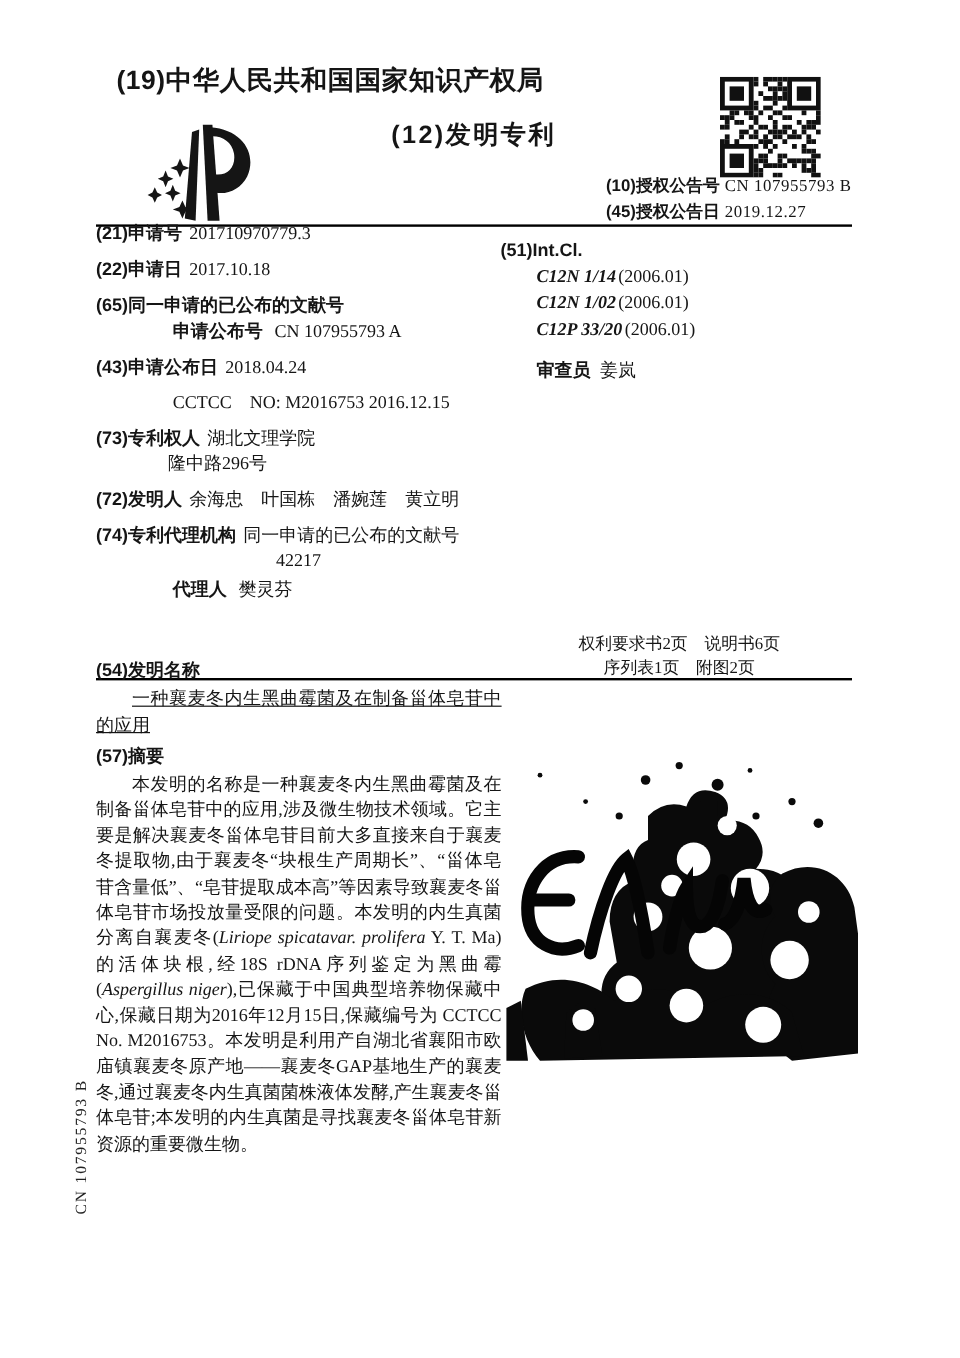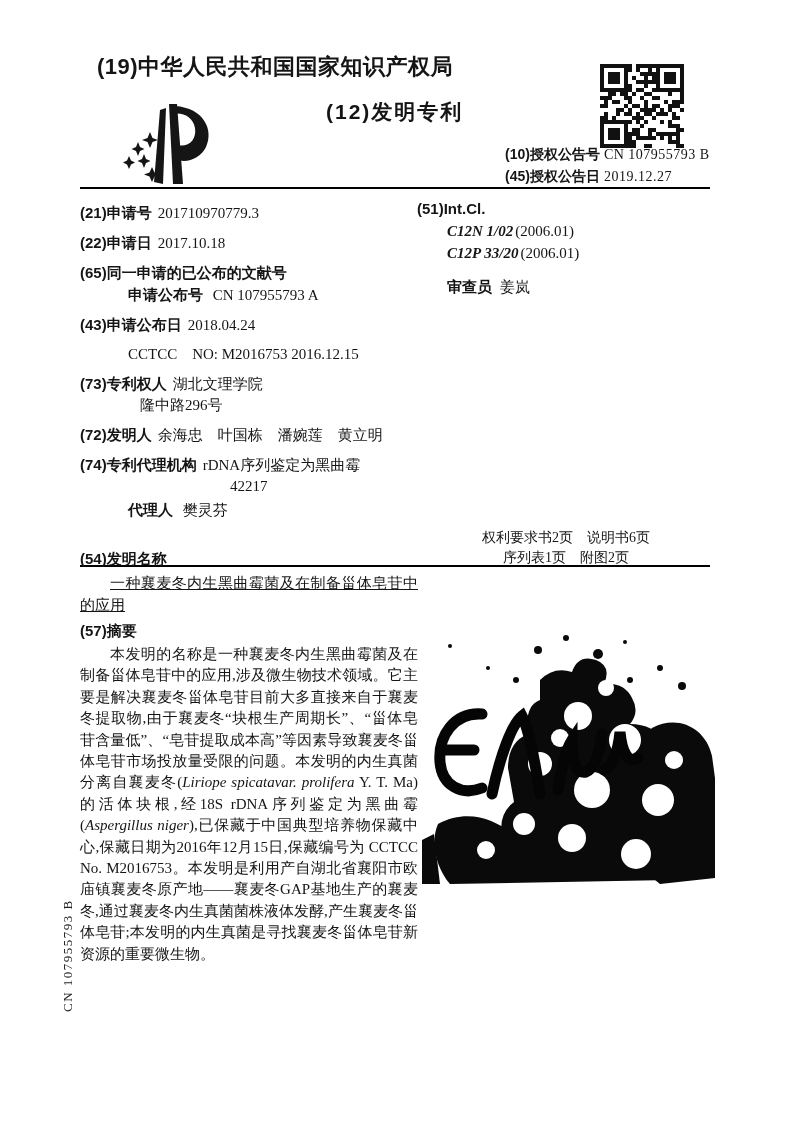--- a/index.html
+++ b/index.html
@@ -12,25 +12,25 @@
   .lbl{font-family:"Liberation Sans","DejaVu Sans",sans-serif;font-weight:700;}
   .val{font-family:"Liberation Serif","DejaVu Serif",serif;font-weight:400;}
   .office{left:97px;top:52px;font-size:22px;letter-spacing:.5px;}
   .doc-type{left:326px;top:98px;font-size:21px;letter-spacing:2px;}
   .grant-line{left:505px;font-size:14px;white-space:nowrap;}
   .grant-line .lbl{font-size:14px;}
   .grant-line .val{margin-left:4px;letter-spacing:.5px;}
   .rule{background:#000;height:2px;left:80px;width:630px;}
   .rule1{top:187px;}
   .rule2{top:565px;}
-  .col-left{left:80px;top:202px;width:332px;font-size:15px;line-height:21px;}
+  .col-left{left:80px;top:184px;width:332px;font-size:15px;line-height:21px;}
   .col-right{left:417px;top:198px;width:300px;font-size:15px;line-height:22px;}
   .bib{margin-bottom:8px;}
   .bib .lbl{margin-right:6px;}
-  .sub{margin-left:48px;}
+  .sub{margin-left:64px;}
   .sub2{margin-left:60px;}
   .agency-code{margin-left:150px;}
   .ipc-row{margin-left:30px;font-style:italic;white-space:nowrap;}
   .ipc-row .code{font-weight:700;}
   .ipc-row.light .code{font-weight:400;}
   .ipc-row .year{font-style:normal;margin-left:2px;}
   .examiner{margin-left:30px;margin-top:12px;}
   .examiner .lbl{margin-right:8px;}
   .pages{left:420px;top:528px;width:292px;text-align:center;font-size:14px;line-height:20px;}
   .sec54{left:80px;top:548px;width:338px;font-size:15px;line-height:22px;}
@@ -248,28 +248,29 @@
     <div class="sub"><span class="val">CCTCC　NO: M2016753 2016.12.15</span></div>
   </div>
   <div class="bib">
     <div><span class="lbl">(73)专利权人</span><span class="val">湖北文理学院</span></div>
     <div class="sub2"><span class="val">隆中路296号</span></div>
   </div>
   <div class="bib">
     <span class="lbl">(72)发明人</span><span class="val">余海忠　叶国栋　潘婉莲　黄立明</span>
   </div>
   <div class="bib">
-    <div><span class="lbl">(74)专利代理机构</span><span class="val">rDNA序列鉴定为黑曲霉</span></div>
+    <div><span class="lbl">(74)专利代理机构</span><span class="val">同一申请的已公布的文献号</span></div>
     <div class="agency-code"><span class="val">42217</span></div>
     <div class="sub" style="margin-top:2px;"><span class="lbl">代理人</span> <span class="val">樊灵芬</span></div>
   </div>
 </div>
 
 <div class="abs col-right">
   <div><span class="lbl">(51)Int.Cl.</span></div>
+  <div class="ipc-row"><span class="code val">C12N 1/14</span><span class="year val">(2006.01)</span></div>
   <div class="ipc-row"><span class="code val">C12N 1/02</span><span class="year val">(2006.01)</span></div>
   <div class="ipc-row"><span class="code val">C12P 33/20</span><span class="year val">(2006.01)</span></div>
   <div class="examiner">
     <span class="lbl">审查员</span><span class="val">姜岚</span>
   </div>
 </div>
 
 <div class="abs pages">
   <div class="val">权利要求书2页　说明书6页</div>
   <div class="val">序列表1页　附图2页</div>

